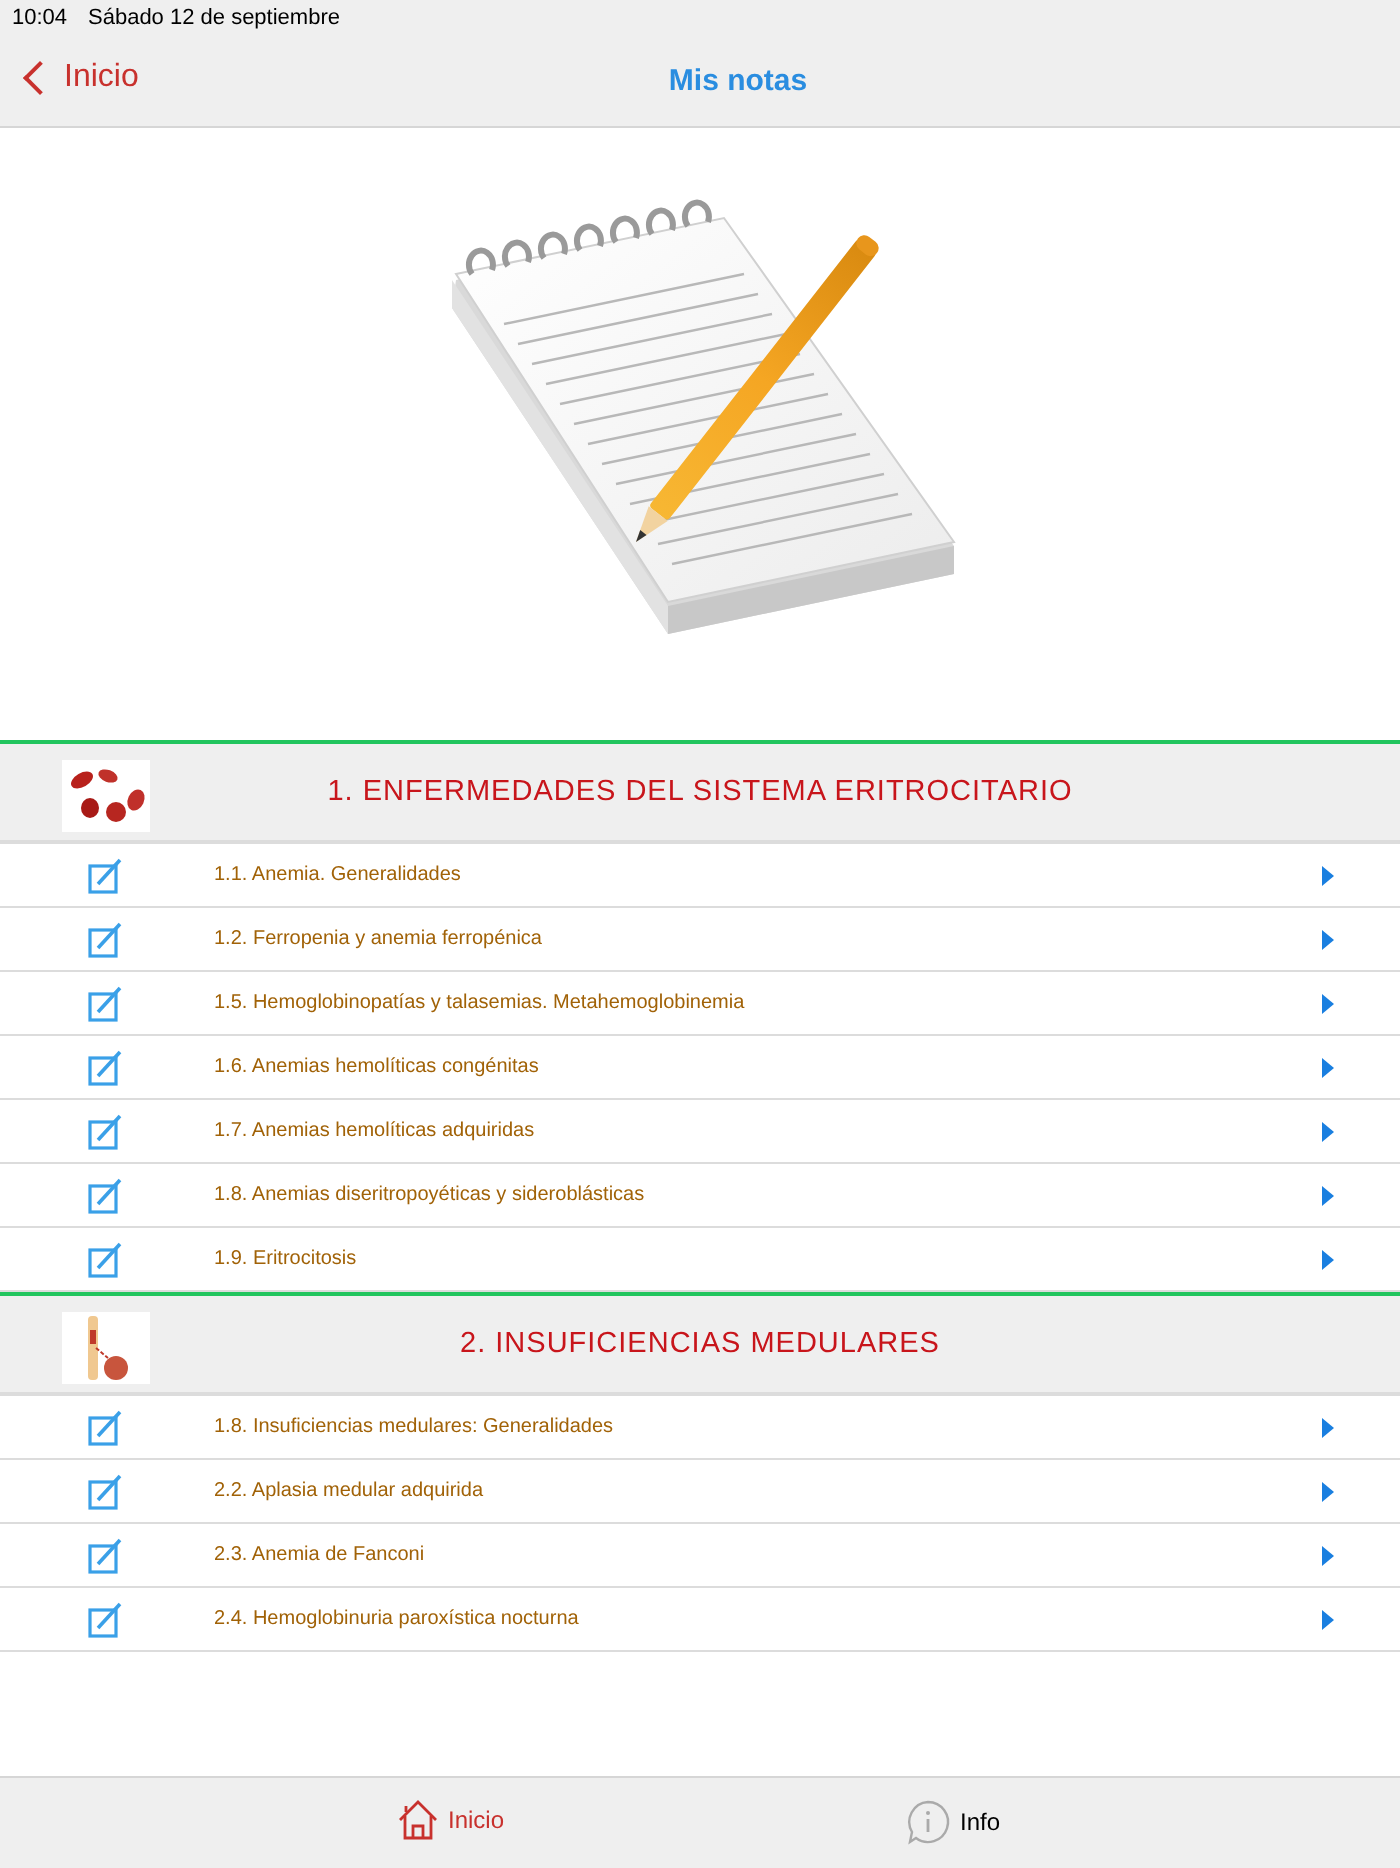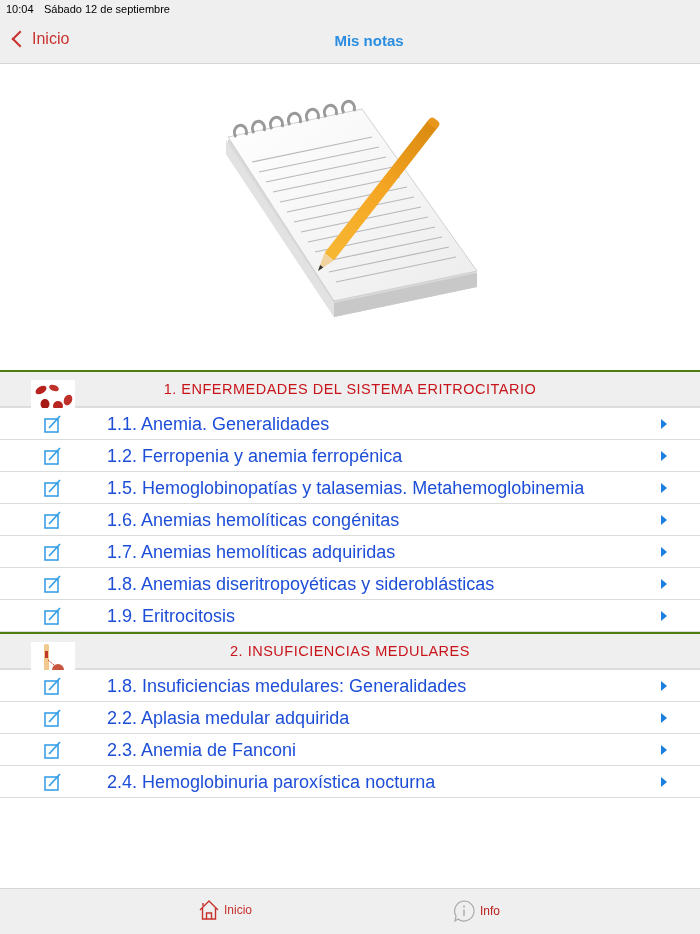--- a/index.html
+++ b/index.html
@@ -11,32 +11,32 @@
   .statusbar .right { position: absolute; right: 8px; top: 2px; display: flex; align-items: center; gap: 4px; margin-top: 38px; }
   .battery { width: 22px; height: 10px; border: 1px solid #333; border-radius: 3px; position: relative; margin-left: 2px; }
   .battery::after { content: ""; position: absolute; right: -3px; top: 3px; width: 2px; height: 3px; background: #333; border-radius: 0 1px 1px 0; }
   .battery .fill { position: absolute; left: 1px; top: 1px; width: 3px; height: 6px; background: #000; }
   .navbar { position: absolute; top: 20px; left: 0; width: 700px; height: 44px; background: #efefef; border-bottom: 1px solid #d6d6d6; }
   .back { position: absolute; left: 10px; top: 10px; display: flex; align-items: center; color: #c8312d; font-size: 16px; cursor: pointer; }
   .back .chev { width: 12px; height: 12px; border-left: 2.5px solid #c8312d; border-bottom: 2.5px solid #c8312d; transform: rotate(45deg); margin-right: 6px; margin-left: 4px; }
   .navtitle { position: absolute; left: 0; right: 0; top: 12px; text-align: center; color: #2a8de0; font-size: 15px; font-weight: bold; padding-left: 38px; }
   .hero { position: absolute; top: 65px; left: 0; width: 700px; height: 305px; background: #fff; }
   .list { position: absolute; top: 370px; left: 0; width: 700px; height: 518px; overflow: hidden; }
-  .section { height: 38px; background: #efefef; border-top: 2px solid #4d7c0f; border-bottom: 2px solid #dcdcdc; position: relative; display: flex; align-items: center; justify-content: center; }
+  .section { height: 52px; background: #efefef; border-top: 2px solid #22c55e; border-bottom: 2px solid #dcdcdc; position: relative; display: flex; align-items: center; justify-content: center; }
   .section .thumb { position: absolute; left: 31px; top: 8px; width: 44px; height: 36px; background: #fff; }
   .section .title { color: #c8151b; font-size: 14.5px; letter-spacing: 0.5px; }
   .row { position: relative; height: 32px; border-bottom: 1.5px solid #dcdcdc; background: #fff; display: flex; align-items: center; cursor: pointer; }
   .row.tall { height: 44px; }
   .row .edit { position: absolute; left: 43px; top: 50%; margin-top: -10px; width: 20px; height: 20px; }
-  .row .label { position: absolute; left: 107px; right: 60px; color: #1d4ed8; font-size: 18px; line-height: 18px; }
+  .row .label { position: absolute; left: 107px; right: 60px; color: #a16207; font-size: 10px; line-height: 18px; }
   .row .arrow { position: absolute; left: 661px; top: 50%; margin-top: -5px; width: 0; height: 0; border-top: 5px solid transparent; border-bottom: 5px solid transparent; border-left: 6px solid #1a7fe0; }
   .tabbar { position: absolute; top: 888px; left: 0; width: 700px; height: 46px; background: #efefef; border-top: 1px solid #d6d6d6; }
   .tab { position: absolute; top: 10px; display: flex; align-items: center; gap: 4px; font-size: 12px; cursor: pointer; }
   .tab.home { left: 198px; color: #c8312d; }
-  .tab.info { left: 452px; color: #b91c1c; }
+  .tab.info { left: 452px; color: #000000; }
 </style>
 </head>
 <body>
 
 <div class="screen">
 
   <div class="statusbar">
     <span class="time">10:04</span>
     <span class="date">Sábado 12 de septiembre</span>
     <div class="right">

